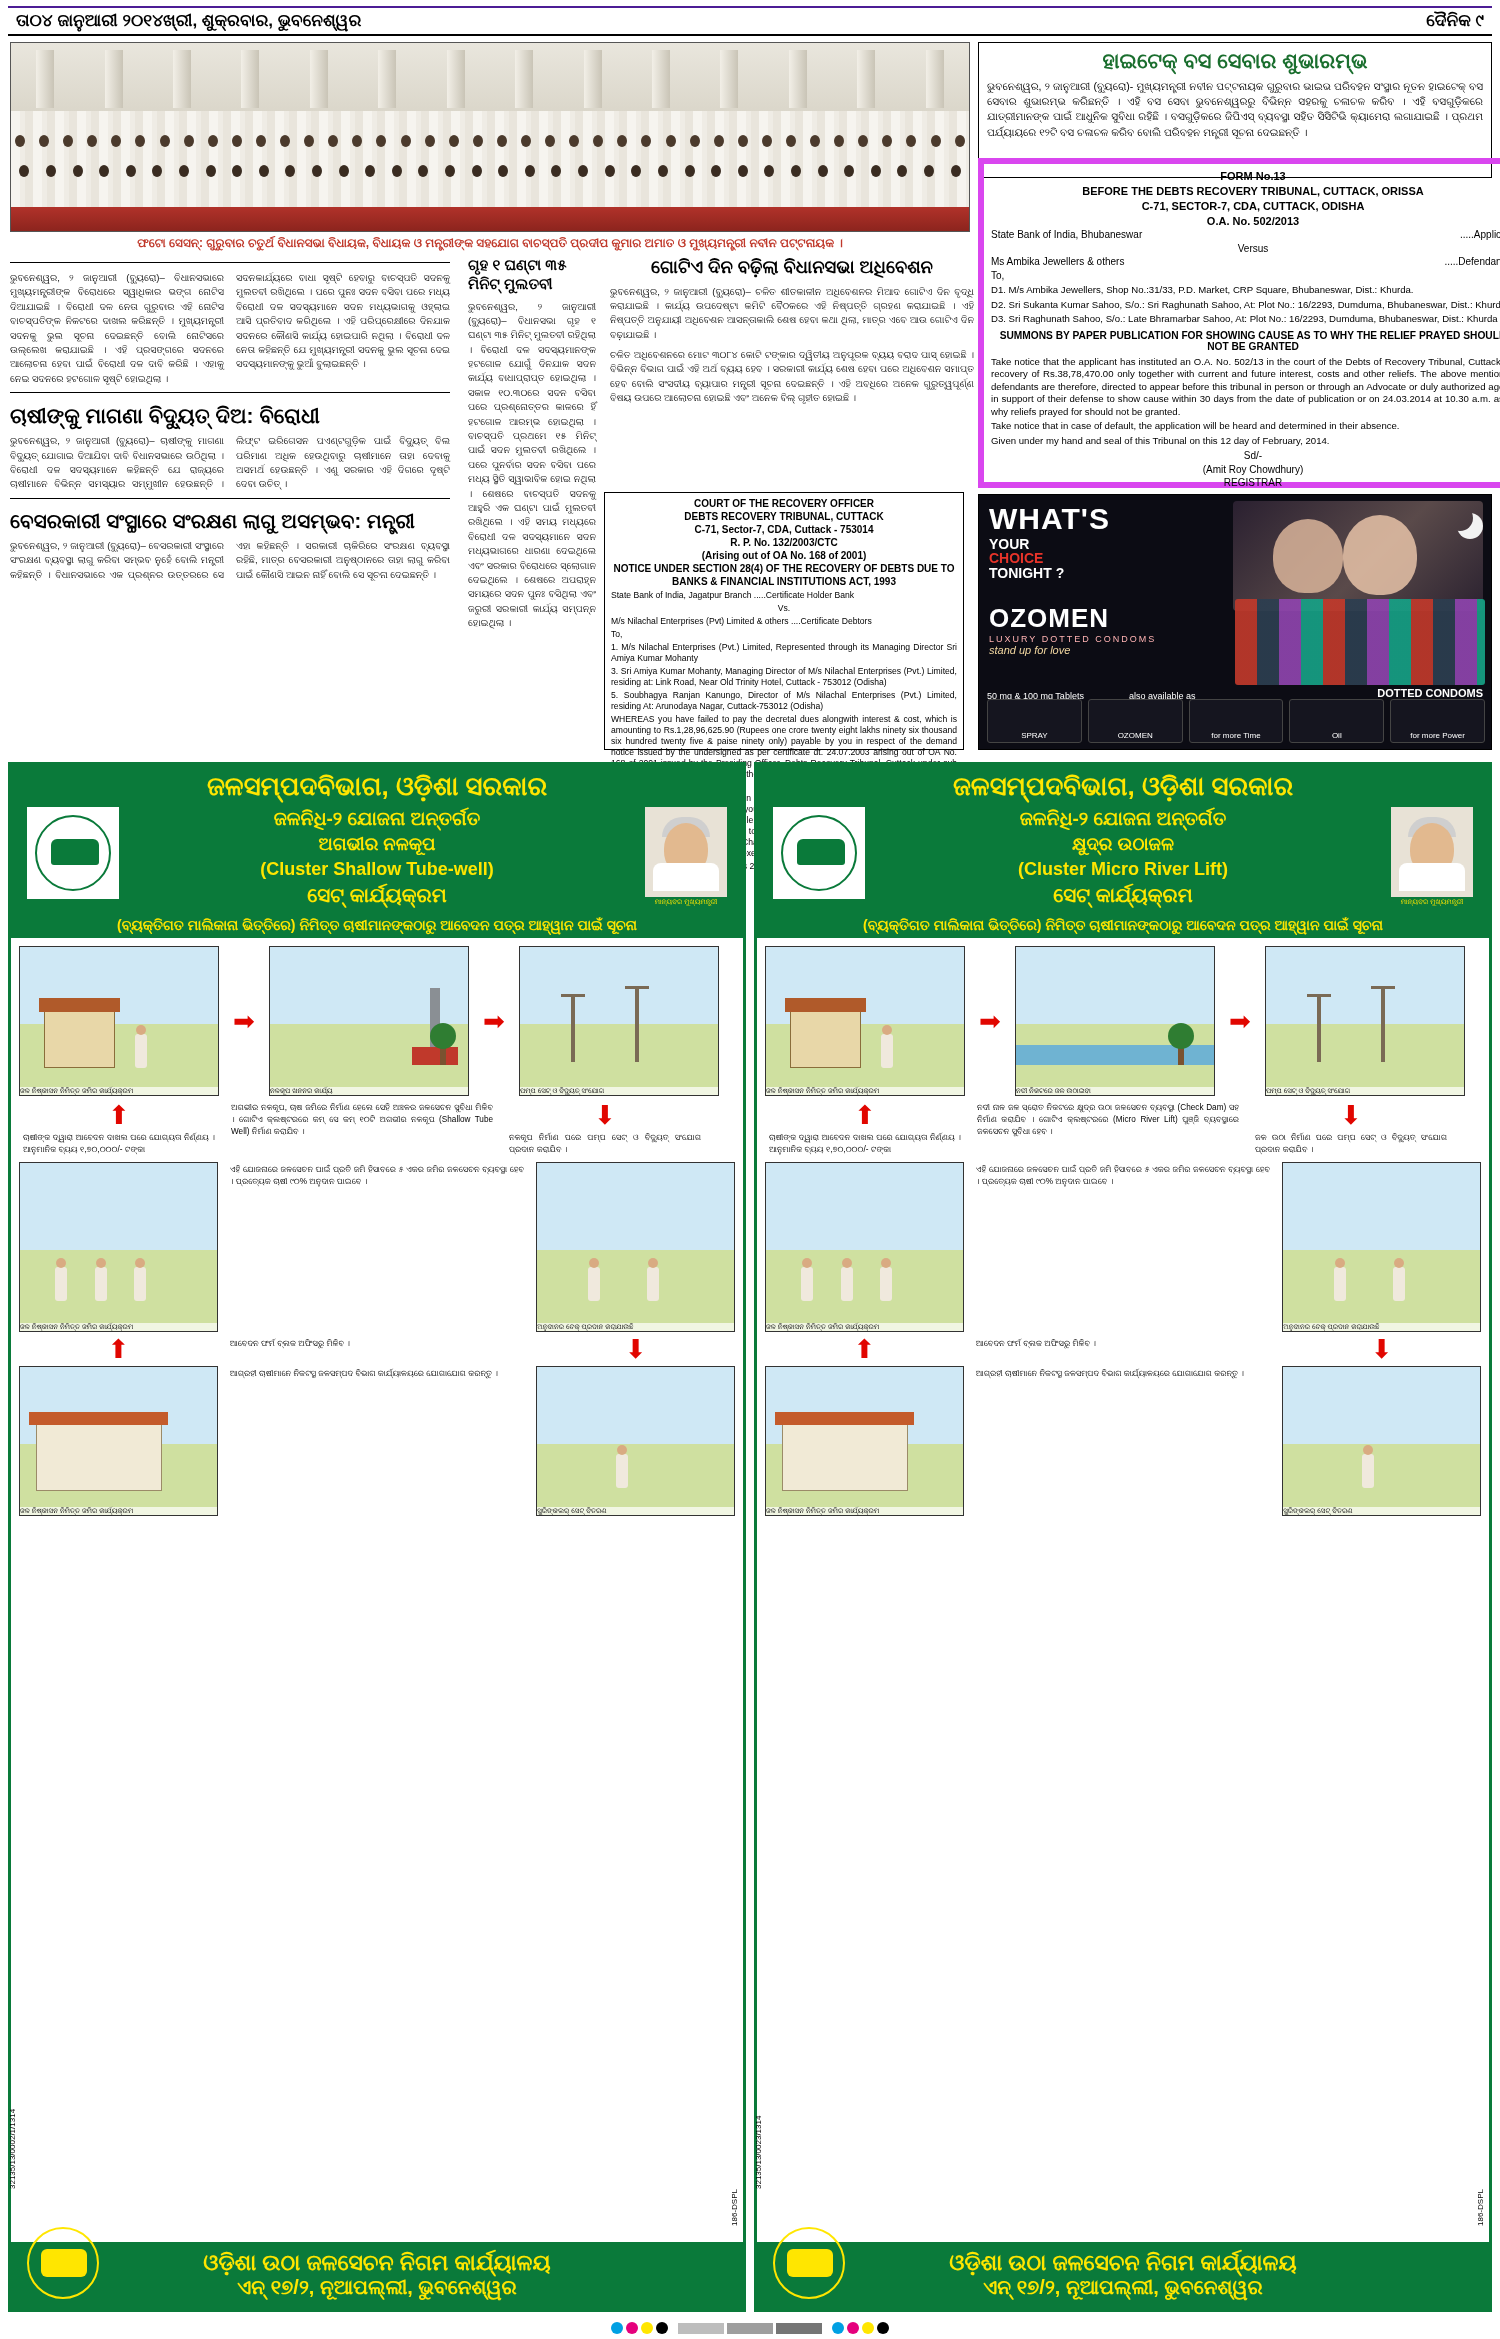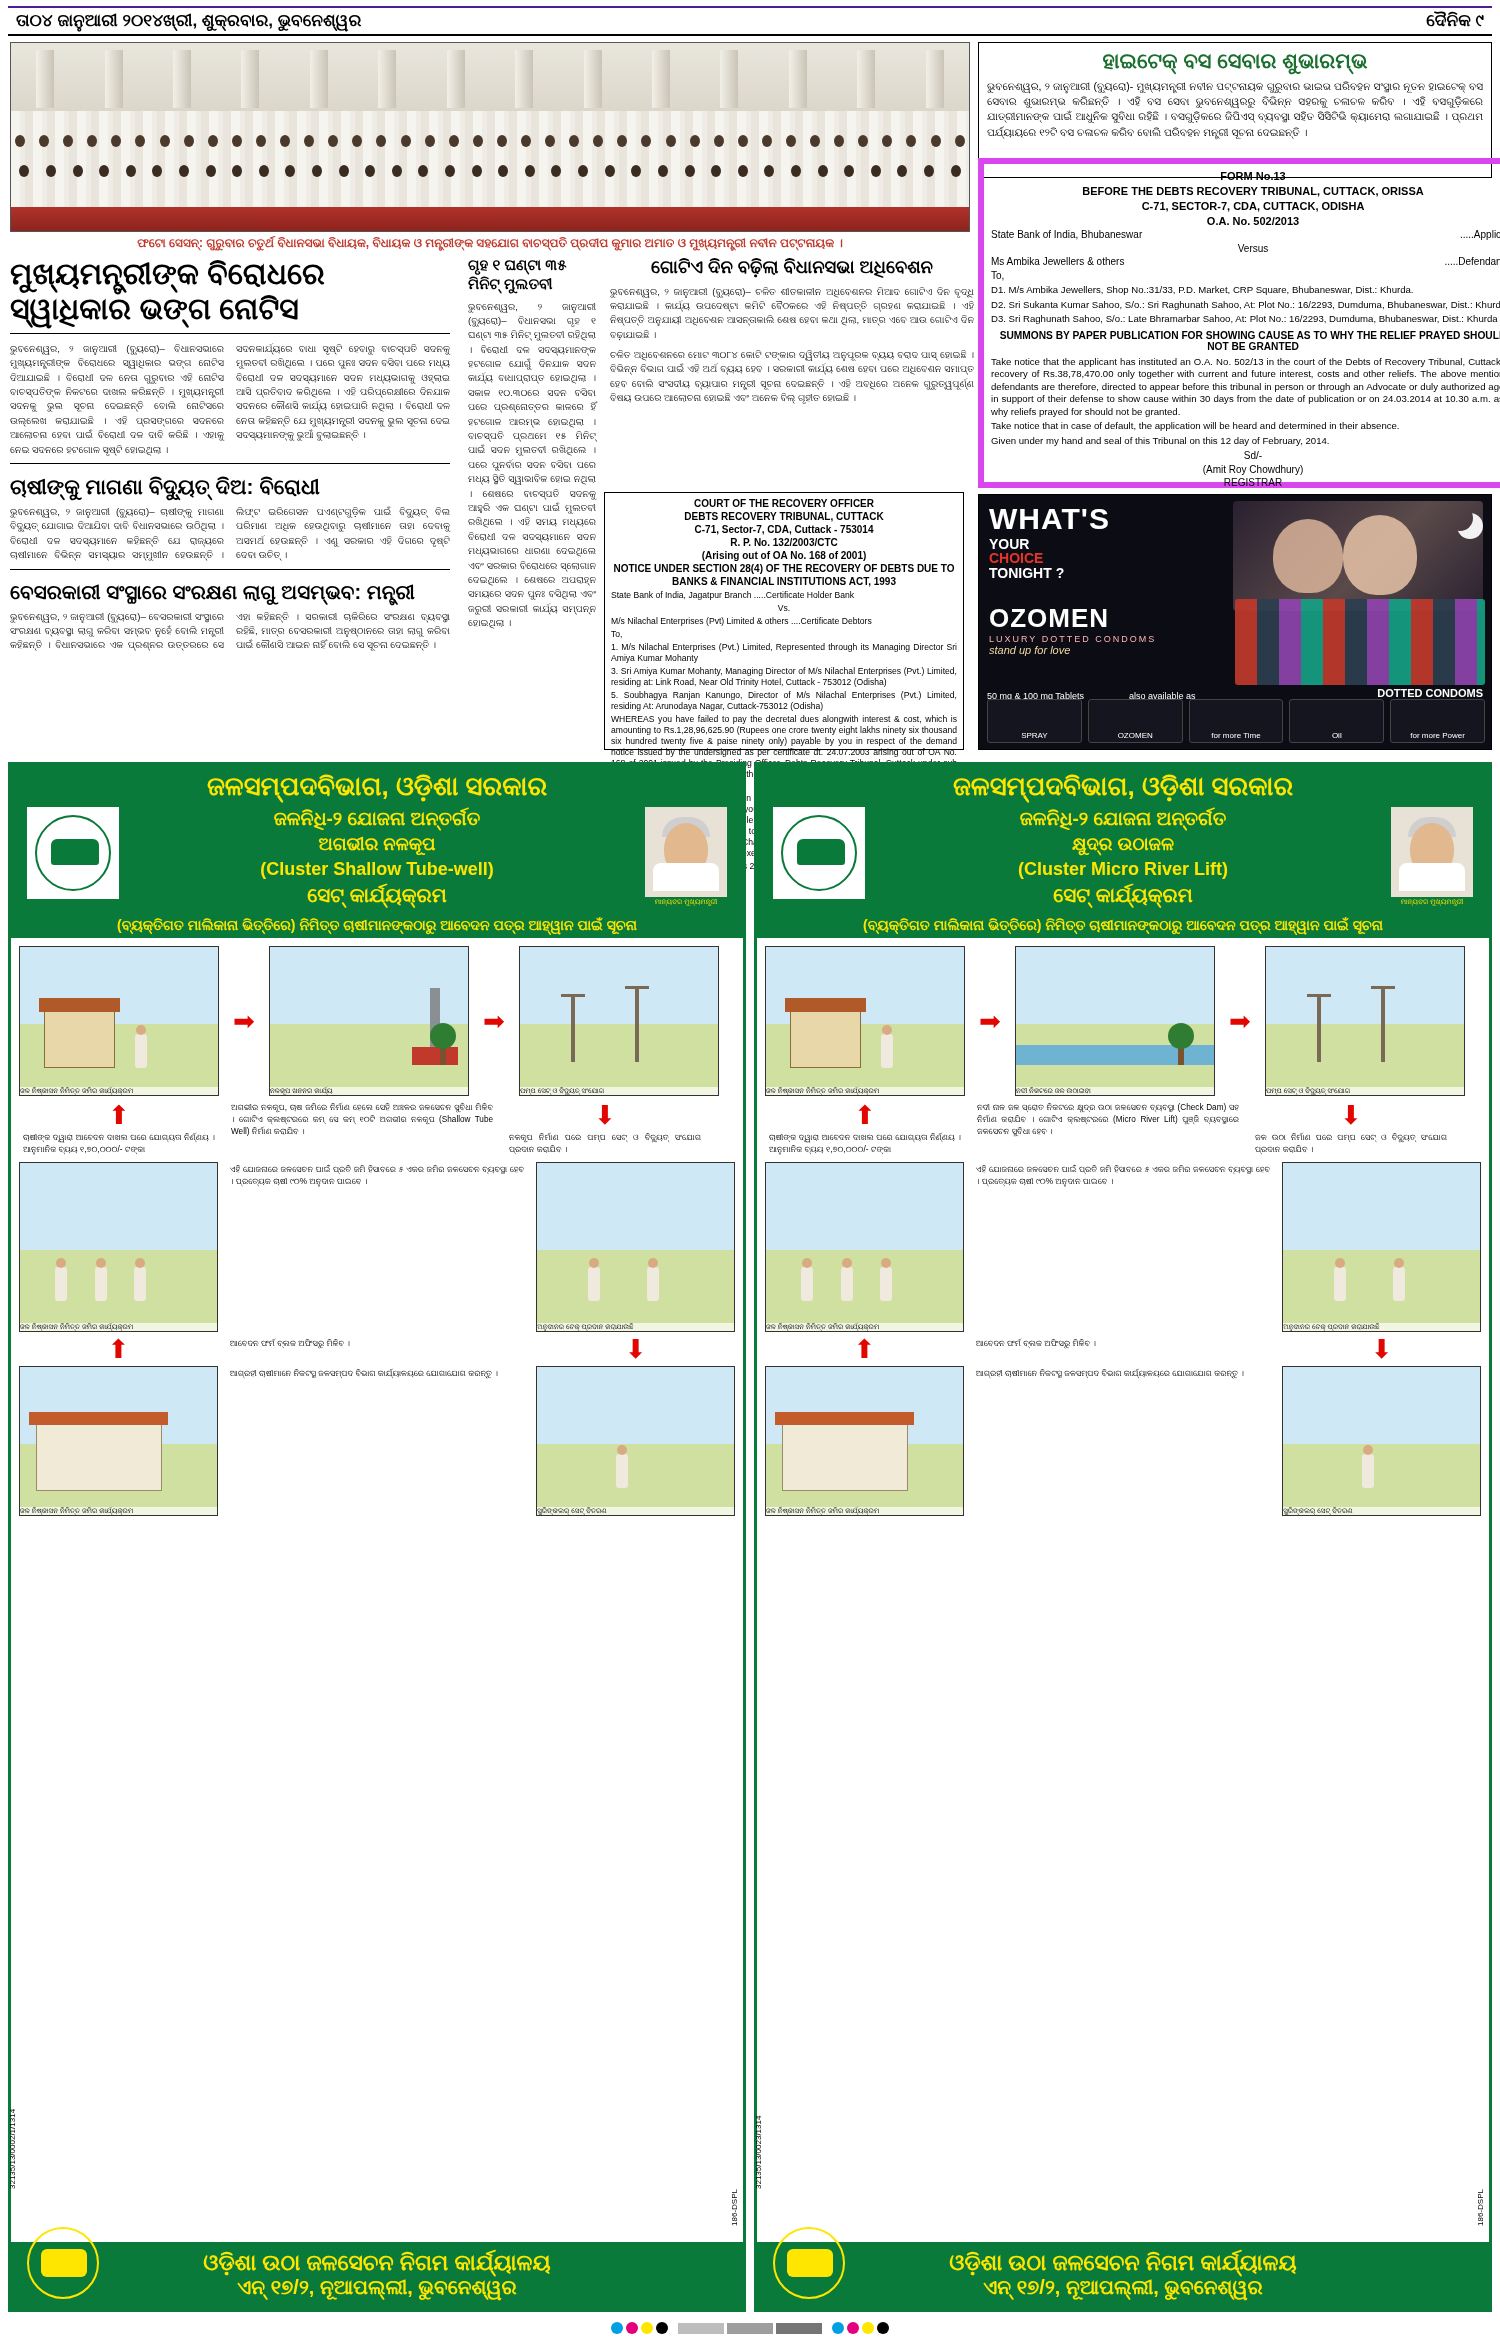--- a/index.html
+++ b/index.html
@@ -344,21 +344,20 @@
       <div>SPRAY</div>
       <div>OZOMEN</div>
       <div>for more Time</div>
       <div>Oil</div>
       <div>for more Power</div>
     </div>
   </div>
 
   <div class="news">
     <div class="col-a">
-      <div class="hl1">ମୁଖ୍ୟମନ୍ତ୍ରୀଙ୍କ ବିରୋଧରେ ସ୍ୱାଧିକାର ଭଙ୍ଗ ନୋଟିସ</div>
       <div class="rule"></div>
       <div class="two">
         <div class="coltext">ଭୁବନେଶ୍ୱର, ୨ ଜାନୁଆରୀ (ବ୍ୟୁରୋ)– ବିଧାନସଭାରେ ମୁଖ୍ୟମନ୍ତ୍ରୀଙ୍କ ବିରୋଧରେ ସ୍ୱାଧିକାର ଭଙ୍ଗ ନୋଟିସ ଦିଆଯାଇଛି । ବିରୋଧୀ ଦଳ ନେତା ଗୁରୁବାର ଏହି ନୋଟିସ ବାଚସ୍ପତିଙ୍କ ନିକଟରେ ଦାଖଲ କରିଛନ୍ତି । ମୁଖ୍ୟମନ୍ତ୍ରୀ ସଦନକୁ ଭୁଲ ସୂଚନା ଦେଇଛନ୍ତି ବୋଲି ନୋଟିସରେ ଉଲ୍ଲେଖ କରାଯାଇଛି । ଏହି ପ୍ରସଙ୍ଗରେ ସଦନରେ ଆଲୋଚନା ହେବା ପାଇଁ ବିରୋଧୀ ଦଳ ଦାବି କରିଛି । ଏହାକୁ ନେଇ ସଦନରେ ହଟଗୋଳ ସୃଷ୍ଟି ହୋଇଥିଲା ।</div>
         <div class="coltext">ସଦନକାର୍ଯ୍ୟରେ ବାଧା ସୃଷ୍ଟି ହେବାରୁ ବାଚସ୍ପତି ସଦନକୁ ମୁଲତବୀ ରଖିଥିଲେ । ପରେ ପୁନଃ ସଦନ ବସିବା ପରେ ମଧ୍ୟ ବିରୋଧୀ ଦଳ ସଦସ୍ୟମାନେ ସଦନ ମଧ୍ୟଭାଗକୁ ଓହ୍ଲାଇ ଆସି ପ୍ରତିବାଦ କରିଥିଲେ । ଏହି ପରିପ୍ରେକ୍ଷୀରେ ଦିନଯାକ ସଦନରେ କୌଣସି କାର୍ଯ୍ୟ ହୋଇପାରି ନଥିଲା । ବିରୋଧୀ ଦଳ ନେତା କହିଛନ୍ତି ଯେ ମୁଖ୍ୟମନ୍ତ୍ରୀ ସଦନକୁ ଭୁଲ ସୂଚନା ଦେଇ ସଦସ୍ୟମାନଙ୍କୁ ଭୁଆଁ ବୁଲାଇଛନ୍ତି ।</div>
       </div>
       <div class="rule"></div>
       <div class="hl2">ଚାଷୀଙ୍କୁ ମାଗଣା ବିଦ୍ୟୁତ୍ ଦିଅ: ବିରୋଧୀ</div>
       <div class="coltext" style="column-count:2; column-gap:12px;">ଭୁବନେଶ୍ୱର, ୨ ଜାନୁଆରୀ (ବ୍ୟୁରୋ)– ଚାଷୀଙ୍କୁ ମାଗଣା ବିଦ୍ୟୁତ୍ ଯୋଗାଇ ଦିଆଯିବା ଦାବି ବିଧାନସଭାରେ ଉଠିଥିଲା । ବିରୋଧୀ ଦଳ ସଦସ୍ୟମାନେ କହିଛନ୍ତି ଯେ ରାଜ୍ୟରେ ଚାଷୀମାନେ ବିଭିନ୍ନ ସମସ୍ୟାର ସମ୍ମୁଖୀନ ହେଉଛନ୍ତି । ଲିଫ୍ଟ ଇରିଗେସନ ପଏଣ୍ଟଗୁଡ଼ିକ ପାଇଁ ବିଦ୍ୟୁତ୍ ବିଲ ପରିମାଣ ଅଧିକ ହେଉଥିବାରୁ ଚାଷୀମାନେ ତାହା ଦେବାକୁ ଅସମର୍ଥ ହେଉଛନ୍ତି । ଏଣୁ ସରକାର ଏହି ଦିଗରେ ଦୃଷ୍ଟି ଦେବା ଉଚିତ୍ ।</div>
       <div class="rule"></div>
       <div class="hl3">ବେସରକାରୀ ସଂସ୍ଥାରେ ସଂରକ୍ଷଣ ଲାଗୁ ଅସମ୍ଭବ: ମନ୍ତ୍ରୀ</div>

